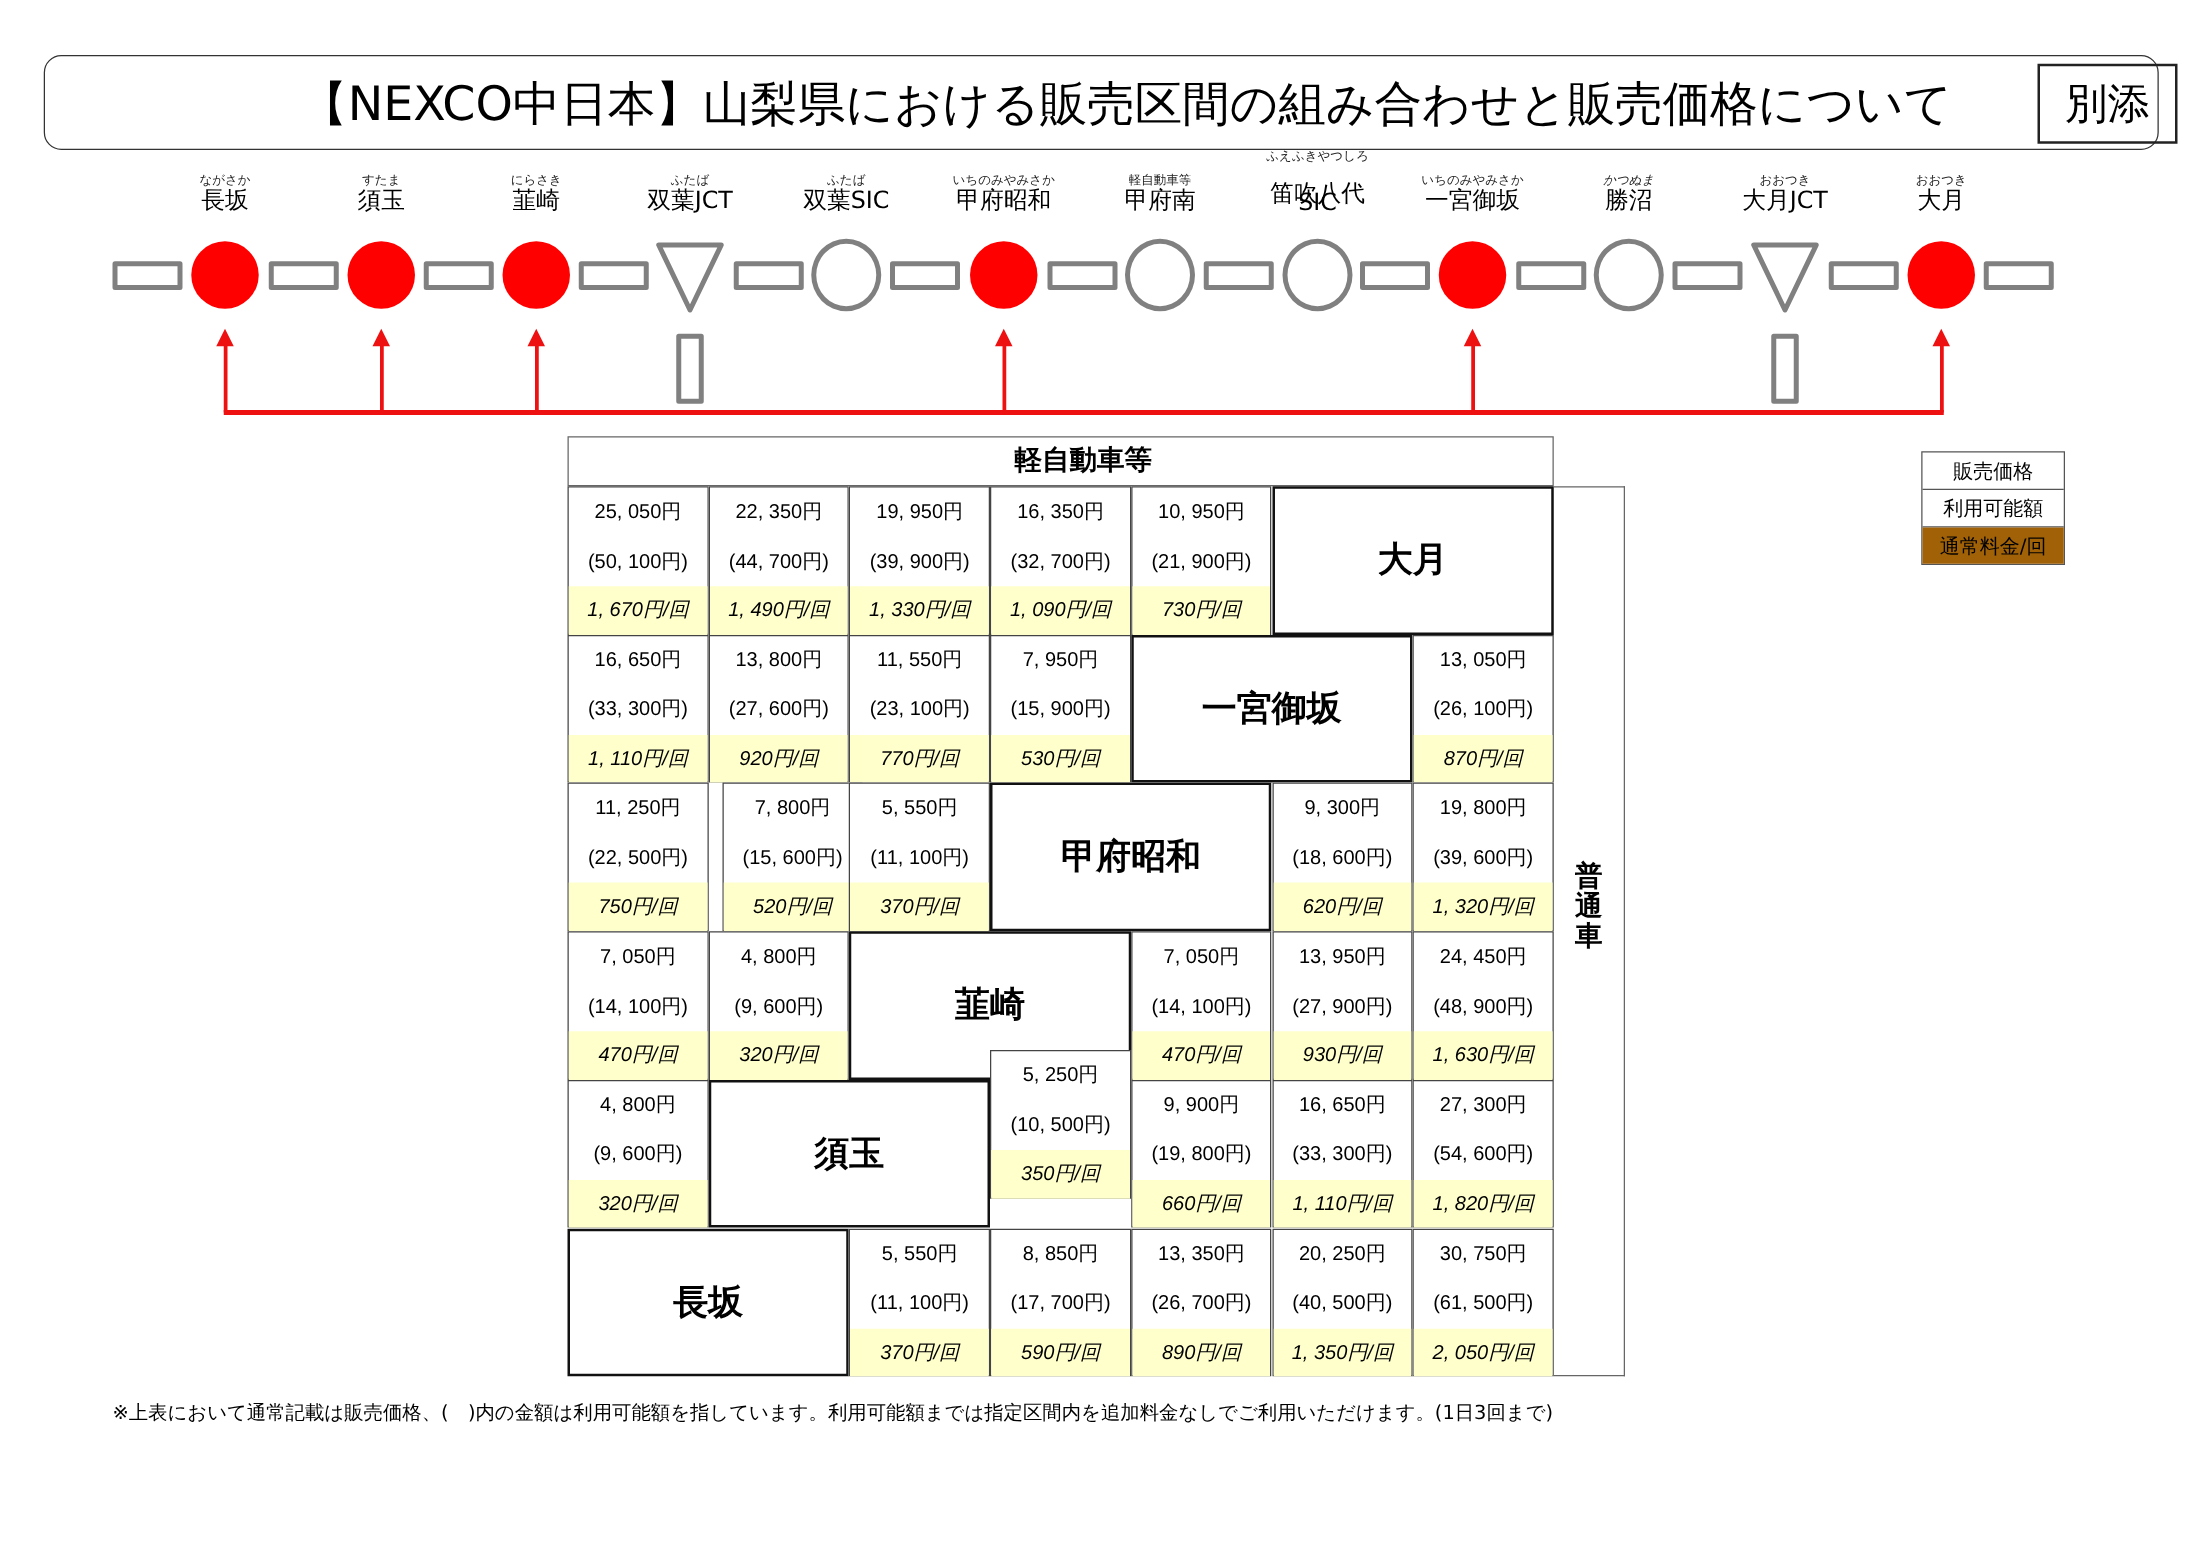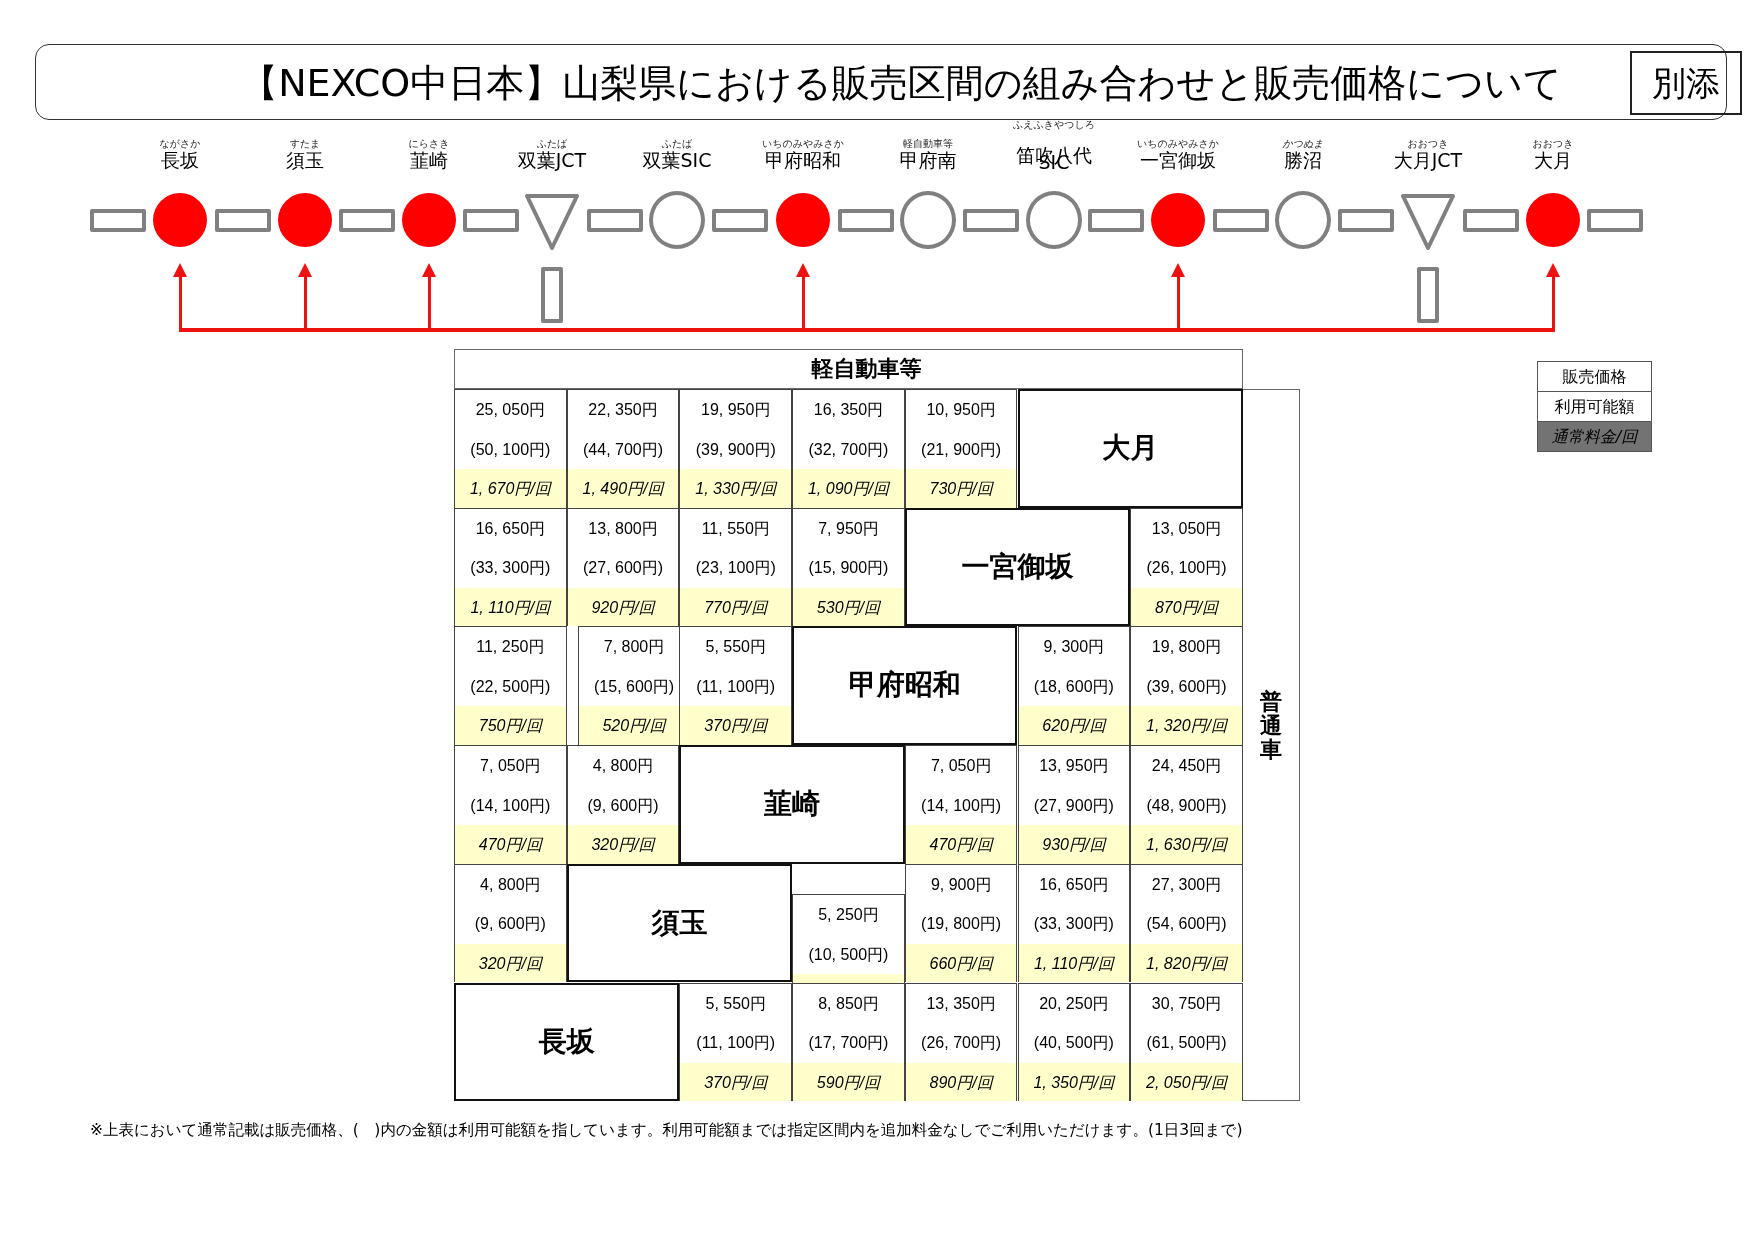--- a/index.html
+++ b/index.html
@@ -41,21 +41,21 @@
                                     font-family:"Liberation Sans", sans-serif; font-size:16px; white-space:nowrap; }
   .cell .l1 { top:0; }
   .cell .l2 { top:39.5px; }
   .cell .l3 { top:79px; height:38.7px; background:#ffffcc; font-style:italic; }
   .name-cell { position:absolute; border:2.5px solid #111; box-sizing:border-box; background:#fff; text-align:center;
                font-size:28px; font-weight:bold; }
 
   
   .legend { position:absolute; left:1537px; top:361px; width:115px; border:1.5px solid #555; box-sizing:border-box; }
   .legend div { height:29px; line-height:29px; text-align:center; font-size:16px; border-bottom:1px solid #555; }
-  .legend div:last-child { border-bottom:none; background:#737373; font-style:italic; }
+  .legend div:last-child { border-bottom:none; background:#a16207; }
 
   .footnote { position:absolute; left:90px; top:1120px; font-size:15.5px; white-space:nowrap; }
 </style>
 </head>
 <body>
 
 <div class="title-box">
   <div class="title-text">【NEXCO中日本】山梨県における販売区間の組み合わせと販売価格について</div>
   <div class="annex-box">別添</div>
 </div>
@@ -244,21 +244,21 @@
       <div class="l1">24, 450円</div>
       <div class="l2">(48, 900円)</div>
       <div class="l3">1, 630円/回</div>
     </div>
     <div class="cell" style="left: 0px; top: 514.8px;">
       <div class="l1">4, 800円</div>
       <div class="l2">(9, 600円)</div>
       <div class="l3">320円/回</div>
     </div>
     <div class="name-cell" style="left: 112.7px; top: 514.8px; width: 225.4px; height: 118.7px; line-height: 113.7px;">須玉</div>
-    <div class="cell" style="left: 338.1px; top: 545px; padding-left: 11px;">
+    <div class="cell" style="left: 338.1px; top: 491px; padding-left: 11px;">
       <div class="l1">5, 250円</div>
       <div class="l2">(10, 500円)</div>
       <div class="l3">350円/回</div>
     </div>
     <div class="cell" style="left: 450.8px; top: 514.8px;">
       <div class="l1">9, 900円</div>
       <div class="l2">(19, 800円)</div>
       <div class="l3">660円/回</div>
     </div>
     <div class="cell" style="left: 563.5px; top: 514.8px;">

